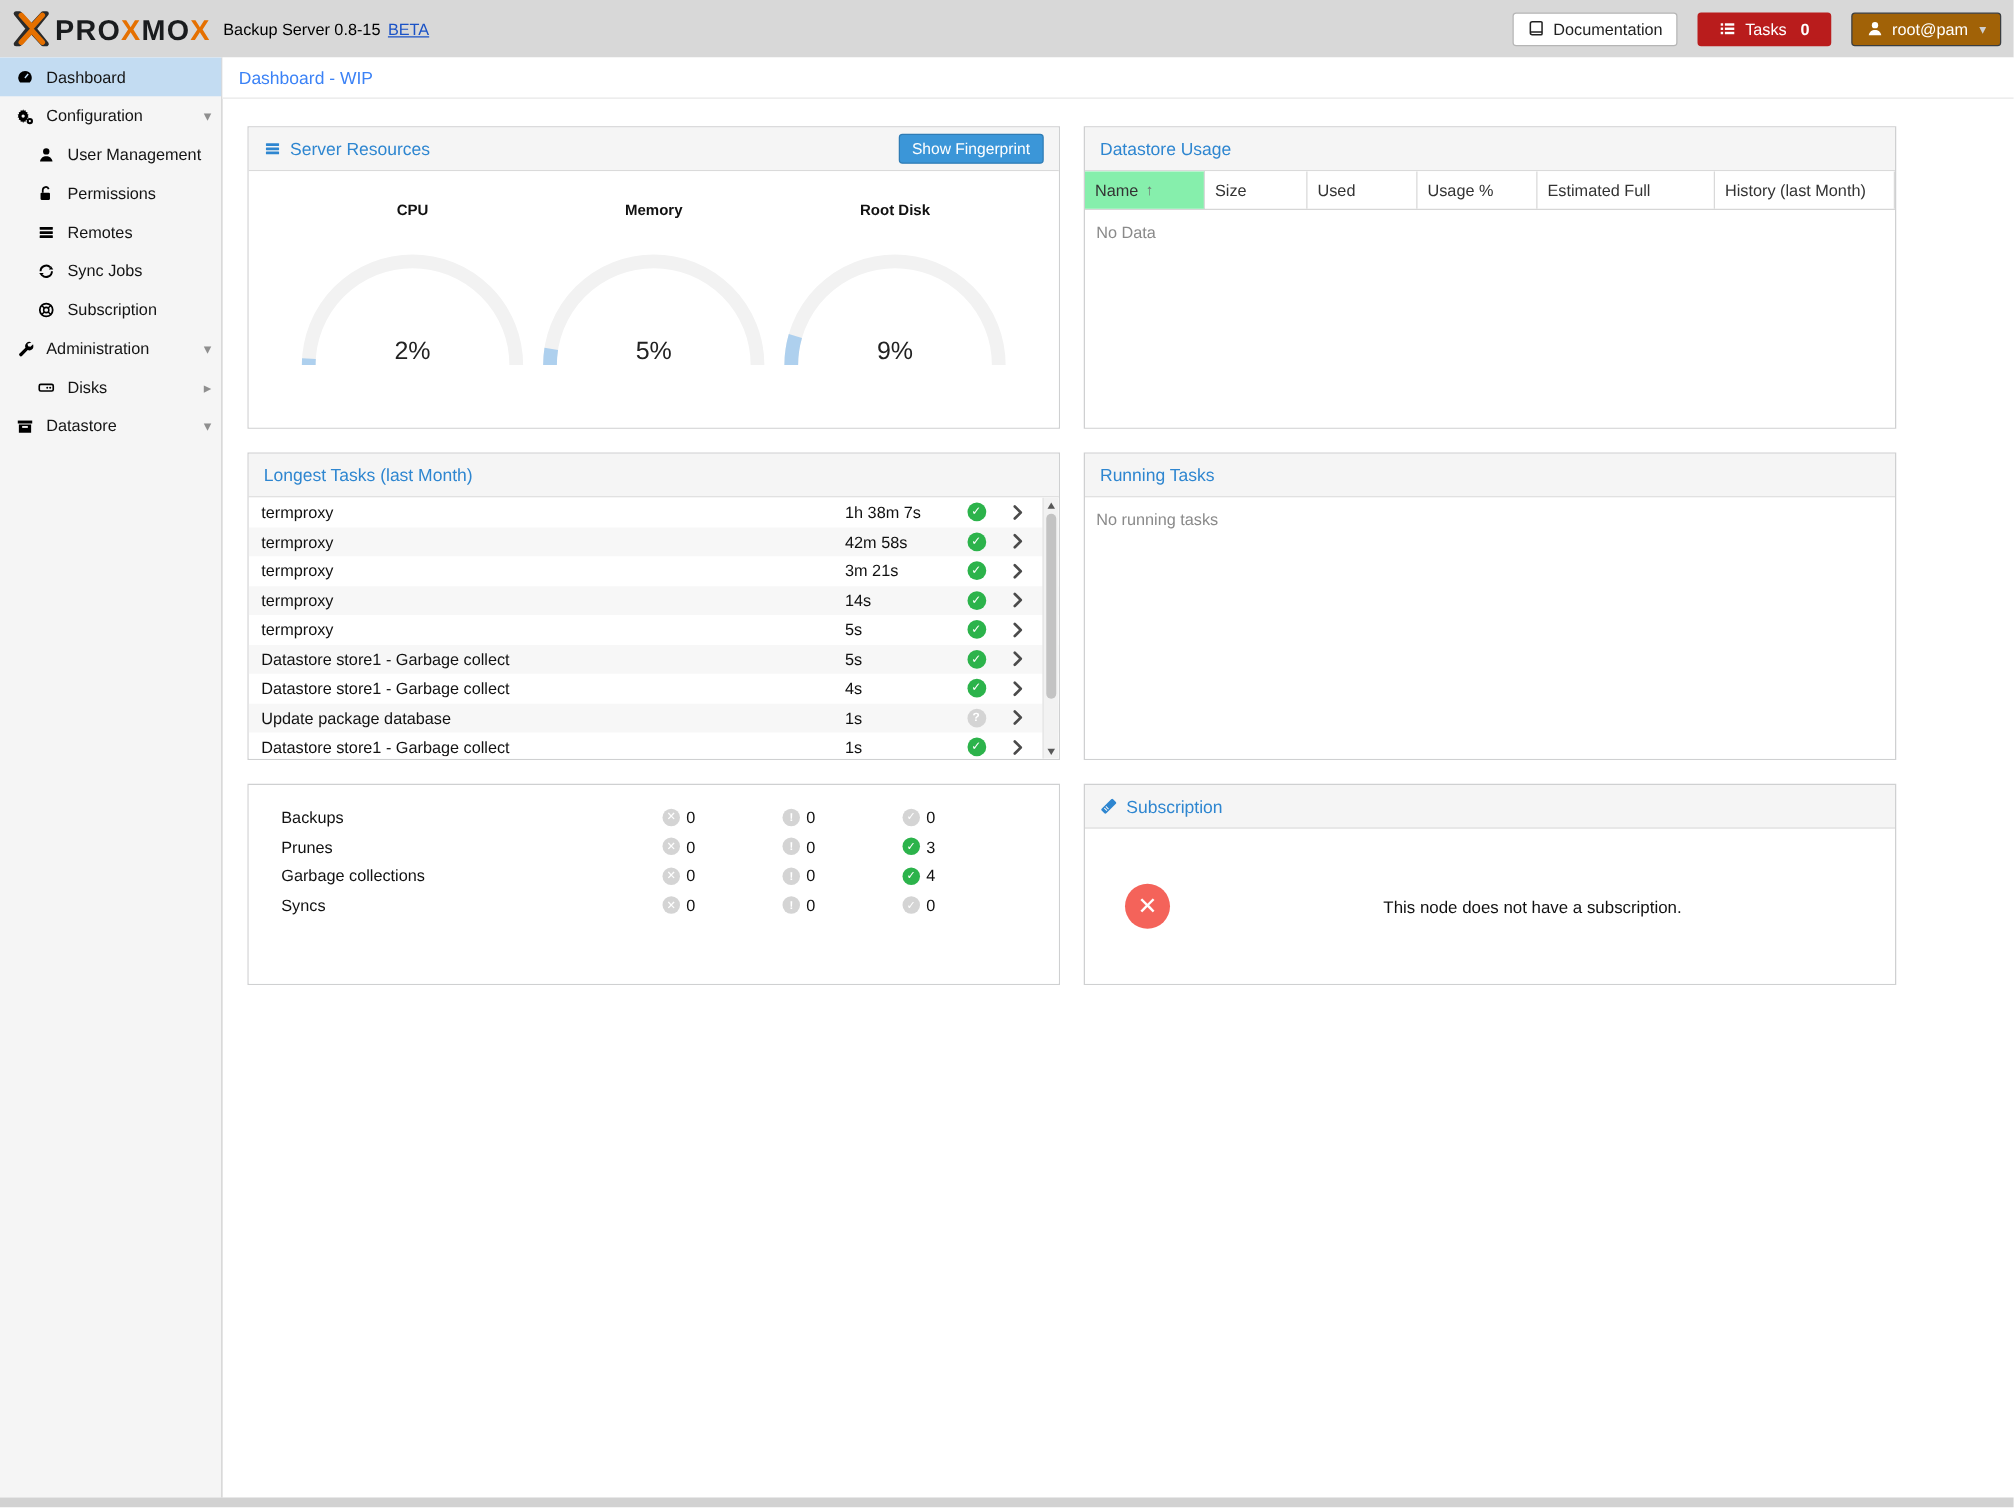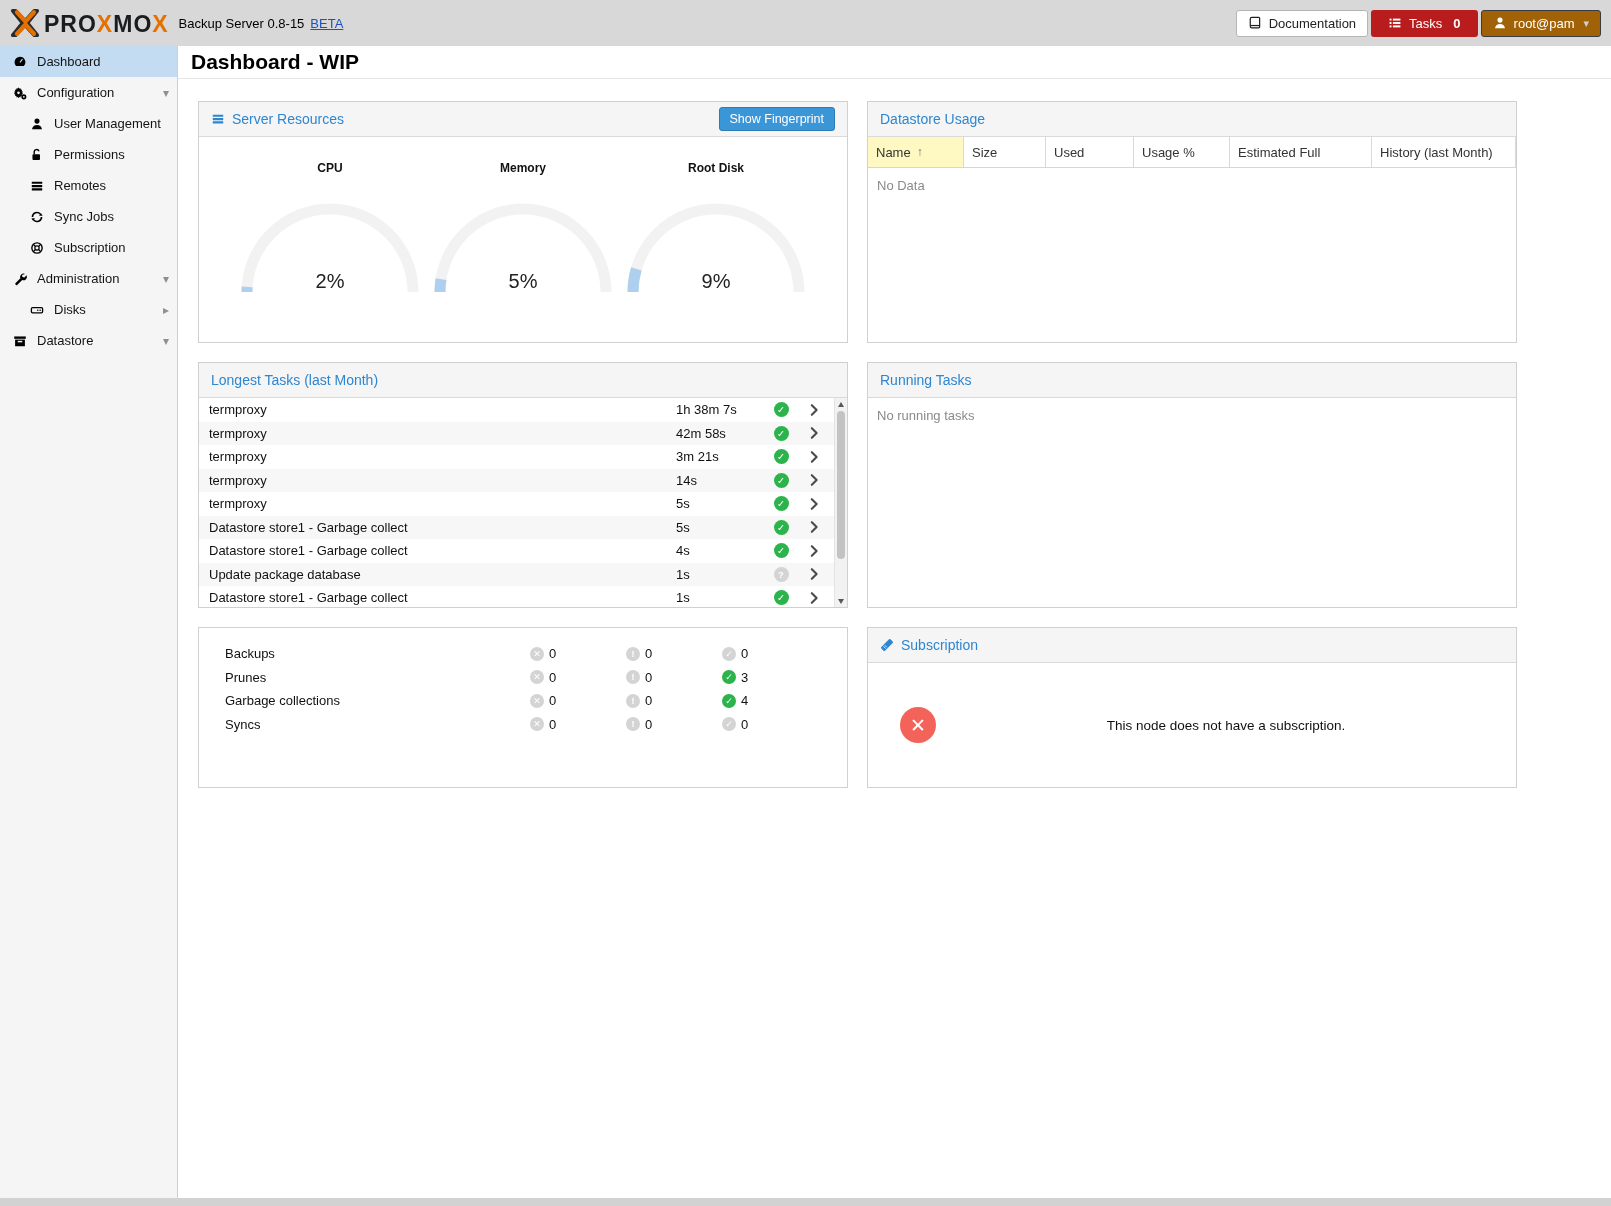--- a/index.html
+++ b/index.html
@@ -9,60 +9,60 @@
     font-size:13px;color:#1b1b1b;background:#fff;
   }
   
   .topbar{height:46px;background:#d8d8d8;display:flex;align-items:center;padding:0 10px;box-sizing:border-box;}
   .logo{display:flex;align-items:flex-end;gap:4px;margin-right:10px;}
   .logo-x{width:30px;height:30px;position:relative;}
   .logo-text{font-size:23px;font-weight:bold;letter-spacing:1px;color:#1a1c1e;}
   .logo-text .ox{color:#e57000;}
   .prod{font-size:13px;color:#000;margin-right:6px;}
   .beta{font-size:13px;color:#1a52c6;text-decoration:underline;cursor:pointer;}
-  .topbar-right{margin-left:auto;display:flex;align-items:center;gap:3px;}
+  .topbar-right{margin-left:auto;display:flex;align-items:center;gap:16px;}
   .tb-btn{height:27px;display:inline-flex;align-items:center;gap:7px;padding:0 11px;border-radius:3px;font-size:13px;cursor:pointer;box-sizing:border-box;}
   .tb-doc{background:#fff;border:1px solid #b5b5b5;color:#222;}
   .tb-tasks{background:#b91c1c;border:6px solid #b91c1c;color:#fff;}
   .tb-tasks b{margin-left:4px;}
   .tb-user{background:#a16207;border:1px solid #3a3d40;color:#fff;text-align:center;}
   .tb-user .caret{color:#cfcfcf;font-size:11px;margin-left:2px;}
   .ic{width:14px;height:14px;display:inline-block;vertical-align:middle;}
   
   .layout{display:flex;height:1152px;}
   .sidebar{width:178px;background:#f5f5f5;border-right:1px solid #cfcfcf;box-sizing:border-box;flex:none;}
   .sb-item{height:31px;display:flex;align-items:center;gap:9px;padding:0 8px 0 12px;cursor:pointer;color:#141414;}
   .sb-item.child{padding-left:29px;}
   .sb-item.sel{background:#c3dcf2;}
   .sb-item .sb-icon{width:16px;height:16px;display:inline-flex;align-items:center;justify-content:center;color:#000;flex:none;}
   .sb-item .sb-label{flex:1;}
   .sb-item .sb-arrow{color:#8f8f8f;font-size:12px;}
   .main{flex:1;display:flex;flex-direction:column;min-width:0;}
   .main-header{height:32px;display:flex;align-items:center;padding-left:13px;background:#fff;border-bottom:1px solid #e7e7e7;}
-  .page-title{color:#000000;font-size:21px;font-weight:bold;}
+  .page-title{color:#3b82f6;font-size:14px;}
   .content{display:flex;gap:19px;padding:22px 0 0 20px;}
   .col{display:flex;flex-direction:column;gap:19px;width:650px;flex:none;}
   .col.right{gap:19px;}
   
   .panel{border:1px solid #cfd0d1;background:#fff;box-sizing:border-box;display:flex;flex-direction:column;}
   .panel-header{height:34px;flex:none;background:#f5f5f5;border-bottom:1px solid #dadada;display:flex;align-items:center;gap:7px;padding:0 12px;color:#2e86d0;font-size:14px;}
   .panel-body{flex:1;position:relative;overflow:hidden;background:#fff;}
   .h-242{height:242px;} .h-246{height:246px;} .h-161{height:161px;}
   .btn-blue{margin-left:auto;background:#3b96d8;border:1px solid #2f7cb5;color:#fff;font-size:12.5px;padding:4px 10px;border-radius:3px;cursor:pointer;font-family:inherit;}
   
   .gauges{display:flex;justify-content:space-between;padding:24px 36px 0 36px;}
   .gauge{width:190px;text-align:center;}
   .g-title{font-size:12px;font-weight:bold;color:#111;margin-bottom:20px;}
   .g-wrap{position:relative;width:190px;height:100px;}
   .g-wrap svg{display:block;}
   .g-value{position:absolute;left:0;right:0;bottom:2px;font-size:20px;color:#222;}
   
   .dg-head{display:grid;grid-template-columns:96px 82px 88px 96px 142px 1fr;height:30px;border-bottom:1px solid #d6d6d6;}
   .dg-cell{display:flex;align-items:center;padding:0 8px;border-right:1px solid #d9d9d9;color:#333;cursor:pointer;box-sizing:border-box;overflow:hidden;white-space:nowrap;}
-  .dg-cell.sorted{background:#fef9c3;}
+  .dg-cell.sorted{background:#86efac;}
   .dg-cell .sort-arrow{color:#707070;margin-left:6px;font-size:12px;}
   .empty-text{padding:10px 9px;color:#8a8a8a;}
   
   .task-list{position:absolute;inset:0;overflow:hidden;}
   .task-row{display:grid;grid-template-columns:1fr 90px 30px 36px;align-items:center;height:23.5px;padding-left:10px;padding-right:15px;cursor:pointer;}
   .task-row:nth-child(even){background:#f7f7f7;}
   .task-row .t-name,.task-row .t-dur{overflow:hidden;white-space:nowrap;color:#111;}
   .task-row .t-st{display:flex;justify-content:center;}
   .task-row .t-go{display:flex;justify-content:center;color:#4b4b4b;}
   .st{display:inline-flex;width:15px;height:15px;border-radius:50%;color:#fff;align-items:center;justify-content:center;font-size:9.5px;font-weight:bold;flex:none;}

